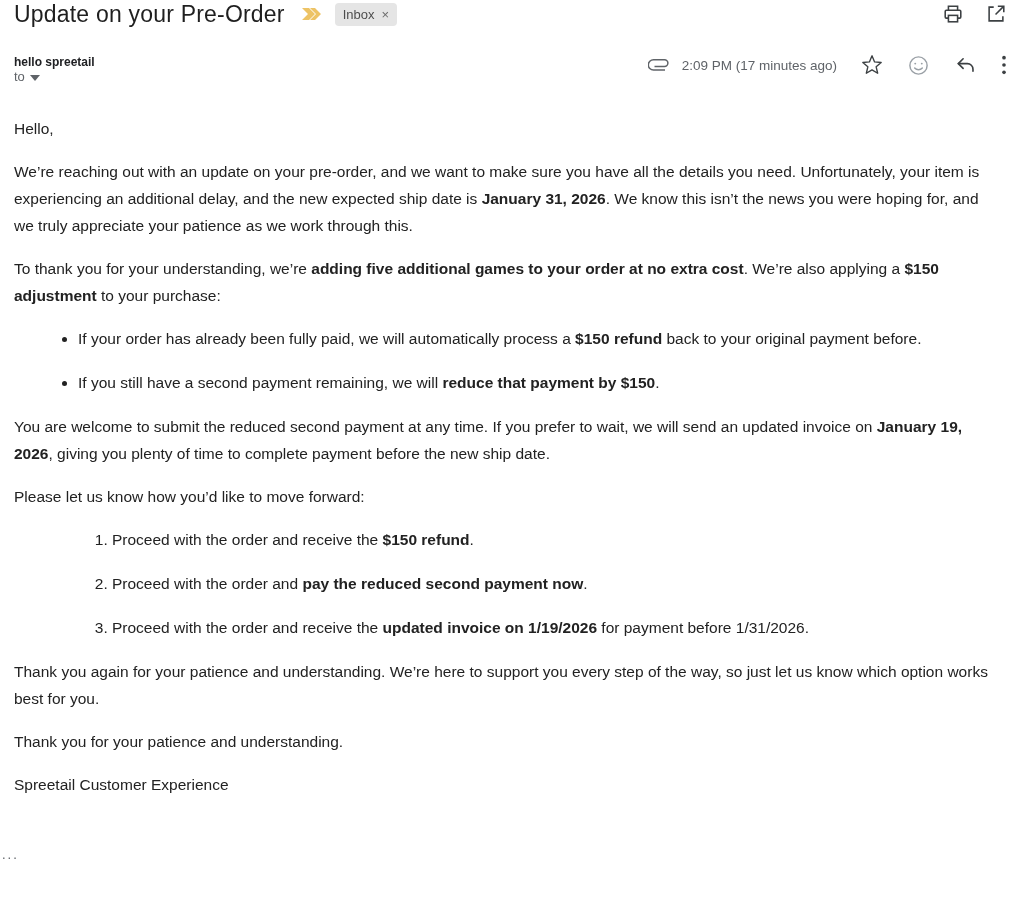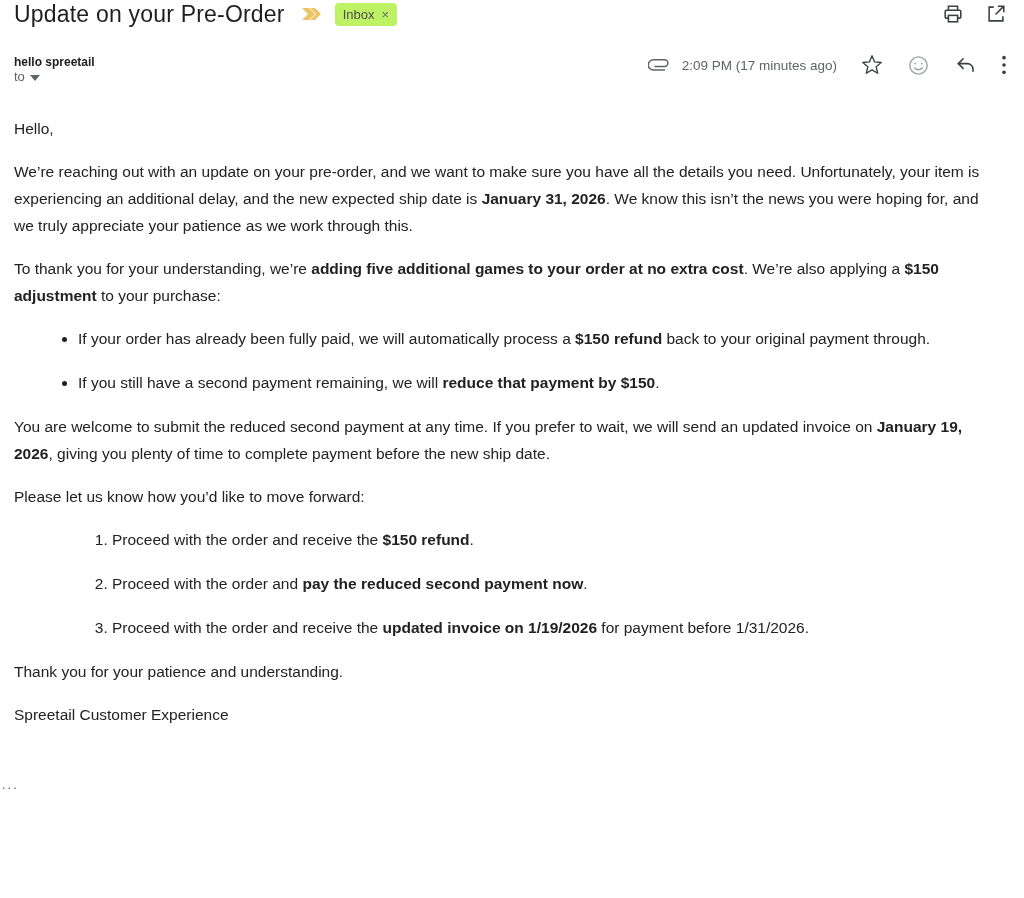--- a/index.html
+++ b/index.html
@@ -14,21 +14,21 @@
     display: flex; align-items: center;
     padding: 0 17px 0 14px; margin-top: -3px; height: 34px;
   }
   .subject-title {
     font-size: 23px; font-weight: 400; color: #1f1f1f;
     white-space: nowrap; letter-spacing: .2px;
   }
   .importance-marker { margin-left: 16px; display: inline-flex; align-items: center; }
   .label-chip {
     margin-left: 13px; display: inline-flex; align-items: center;
-    background: #bef264; border-radius: 4px; padding: 4px 8px;
+    background: #e5e5e5; border-radius: 4px; padding: 4px 8px;
     font-size: 13px; color: #4d4d4d; cursor: default;
   }
   .label-x { margin-left: 7px; color: #6b6b6b; font-size: 13px; cursor: pointer; }
   .flex-spacer { flex: 1; }
   .top-icons { display: flex; align-items: center; gap: 21px; }
   .icon-btn { background: none; border: none; padding: 0; cursor: pointer;
               display: inline-flex; align-items: center; justify-content: center; }
   .icon-btn svg { display: block; }
   
   .sender-row { display: flex; align-items: flex-start; padding: 0 17px 0 14px; margin-top: 24px; }
@@ -159,30 +159,31 @@
     </button>
   </div>
 </div>
 
 
 <div class="email-body" id="email-body">
     <p><span>Hello,</span></p>
     <p><span>We’re reaching out with an update on your pre-order, and we want to make sure you have all the details you need. Unfortunately, your item is experiencing an additional delay, and the new expected ship date is </span><strong>January 31, 2026</strong><span>. We know this isn’t the news you were hoping for, and we truly appreciate your patience as we work through this.</span></p>
     <p><span>To thank you for your understanding, we’re </span><strong>adding five additional games to your order at no extra cost</strong><span>. We’re also applying a </span><strong>$150 adjustment</strong><span> to your purchase:</span></p>
     <ul>
-      <li><span>If your order has already been fully paid, we will automatically process a </span><strong>$150 refund</strong><span> back to your original payment through.</span></li>
+      <li><span>If your order has already been fully paid, we will automatically process a </span><strong>$150 refund</strong><span> back to your original payment before.</span></li>
       <li><span>If you still have a second payment remaining, we will </span><strong>reduce that payment by $150</strong><span>.</span></li>
     </ul>
     <p><span>You are welcome to submit the reduced second payment at any time. If you prefer to wait, we will send an updated invoice on </span><strong>January 19, 2026</strong><span>, giving you plenty of time to complete payment before the new ship date.</span></p>
     <p><span>Please let us know how you’d like to move forward:</span></p>
     <ol>
       <li><span>Proceed with the order and receive the </span><strong>$150 refund</strong><span>.</span></li>
       <li><span>Proceed with the order and </span><strong>pay the reduced second payment now</strong><span>.</span></li>
       <li><span>Proceed with the order and receive the </span><strong>updated invoice on 1/19/2026</strong><span> for payment before 1/31/2026.</span></li>
     </ol>
+    <p><span>Thank you again for your patience and understanding. We’re here to support you every step of the way, so just let us know which option works best for you.</span></p>
     <p><span>Thank you for your patience and understanding.</span></p>
     <p><span>Spreetail Customer Experience</span></p>
   </div>
 
 <button class="trimmed-btn">...</button>
 
 
 
 
 </body></html>

